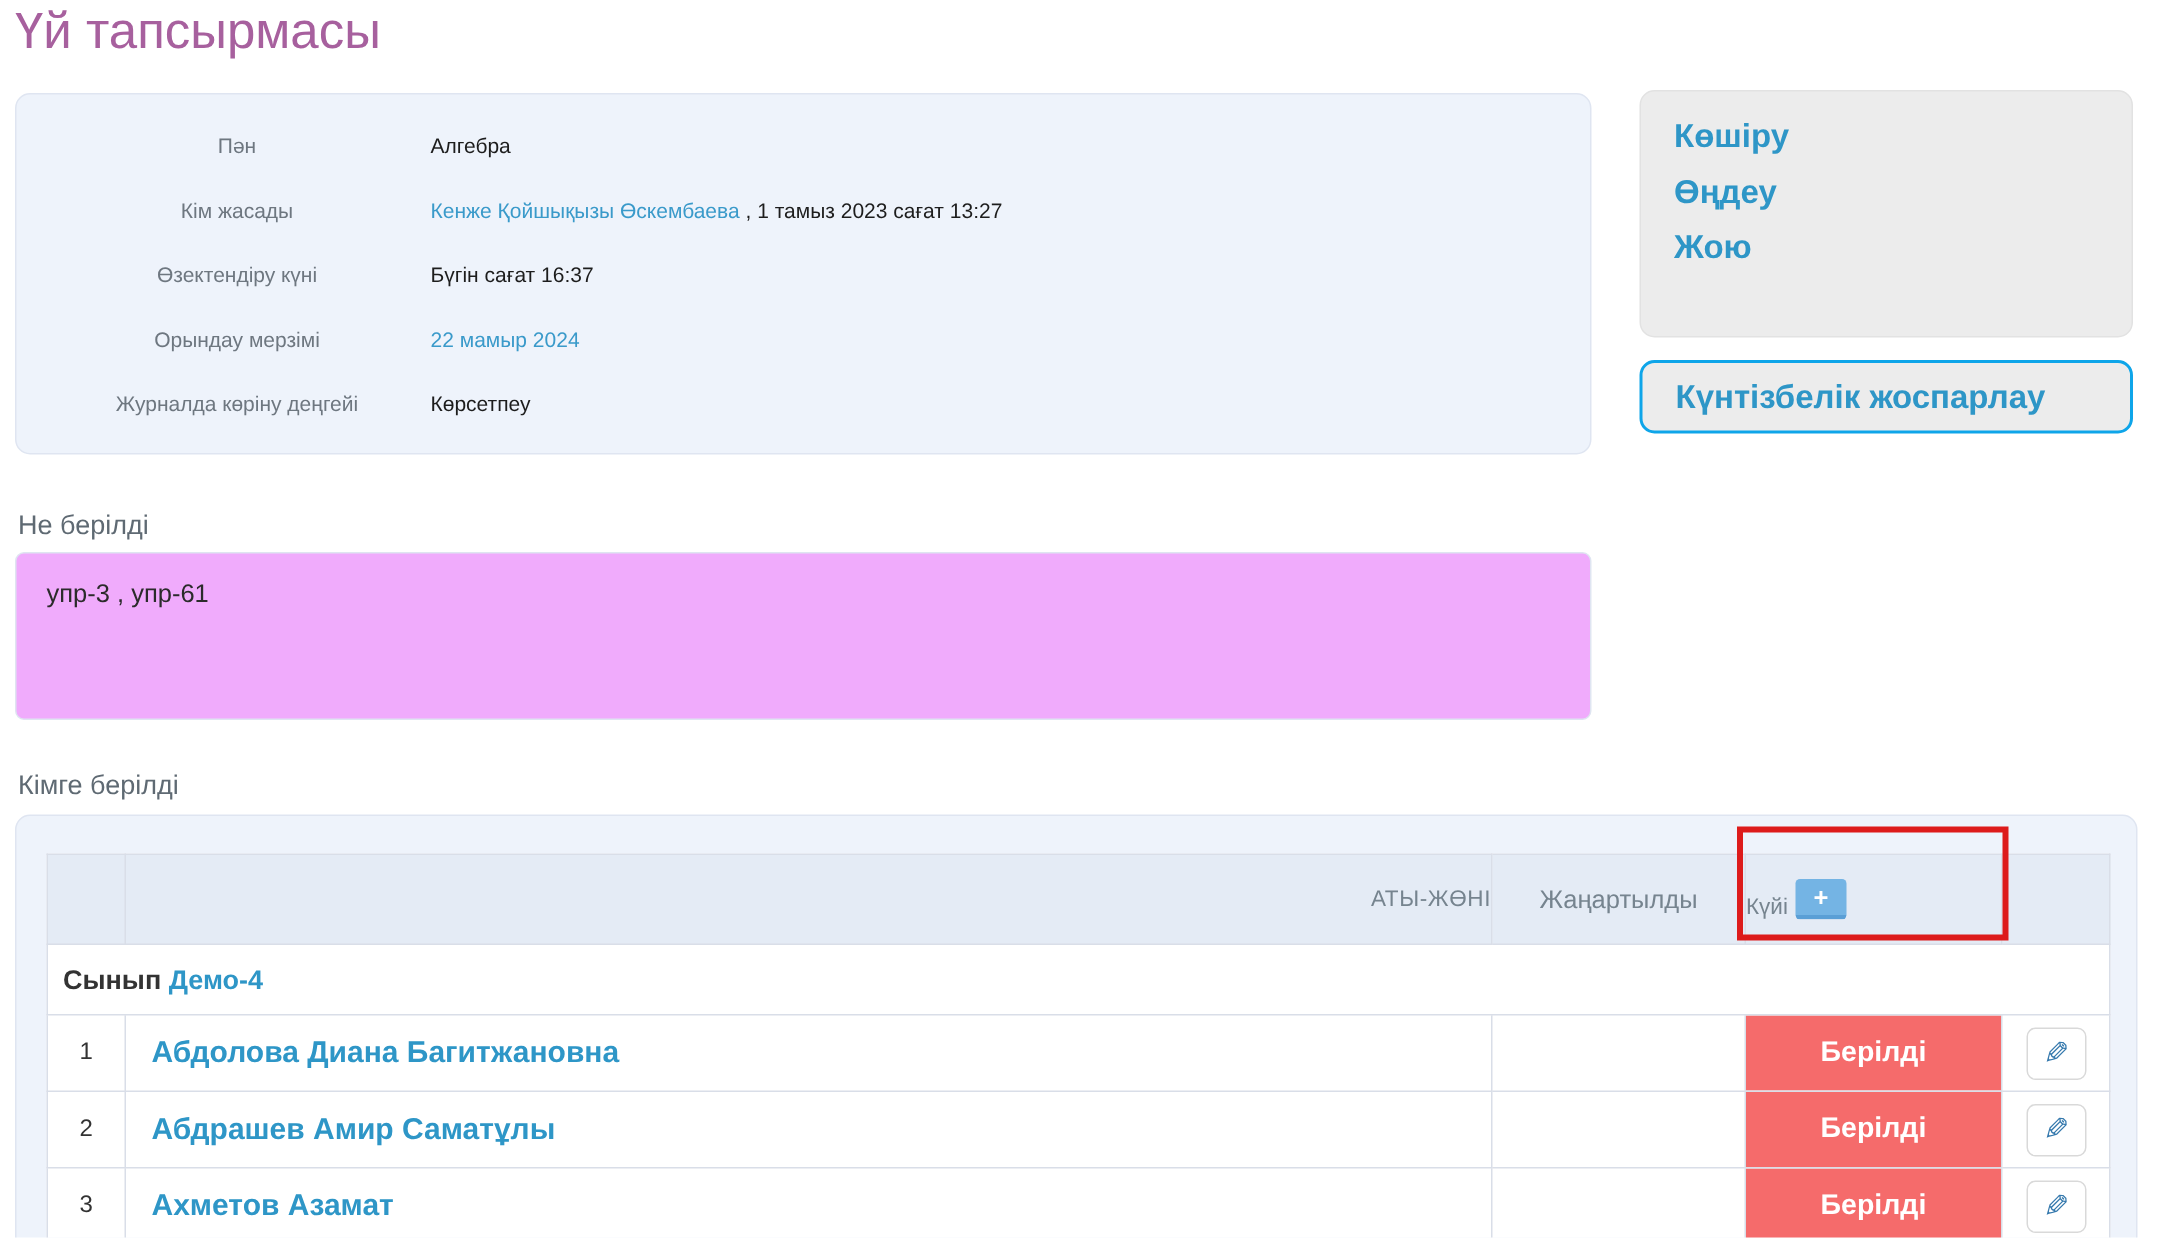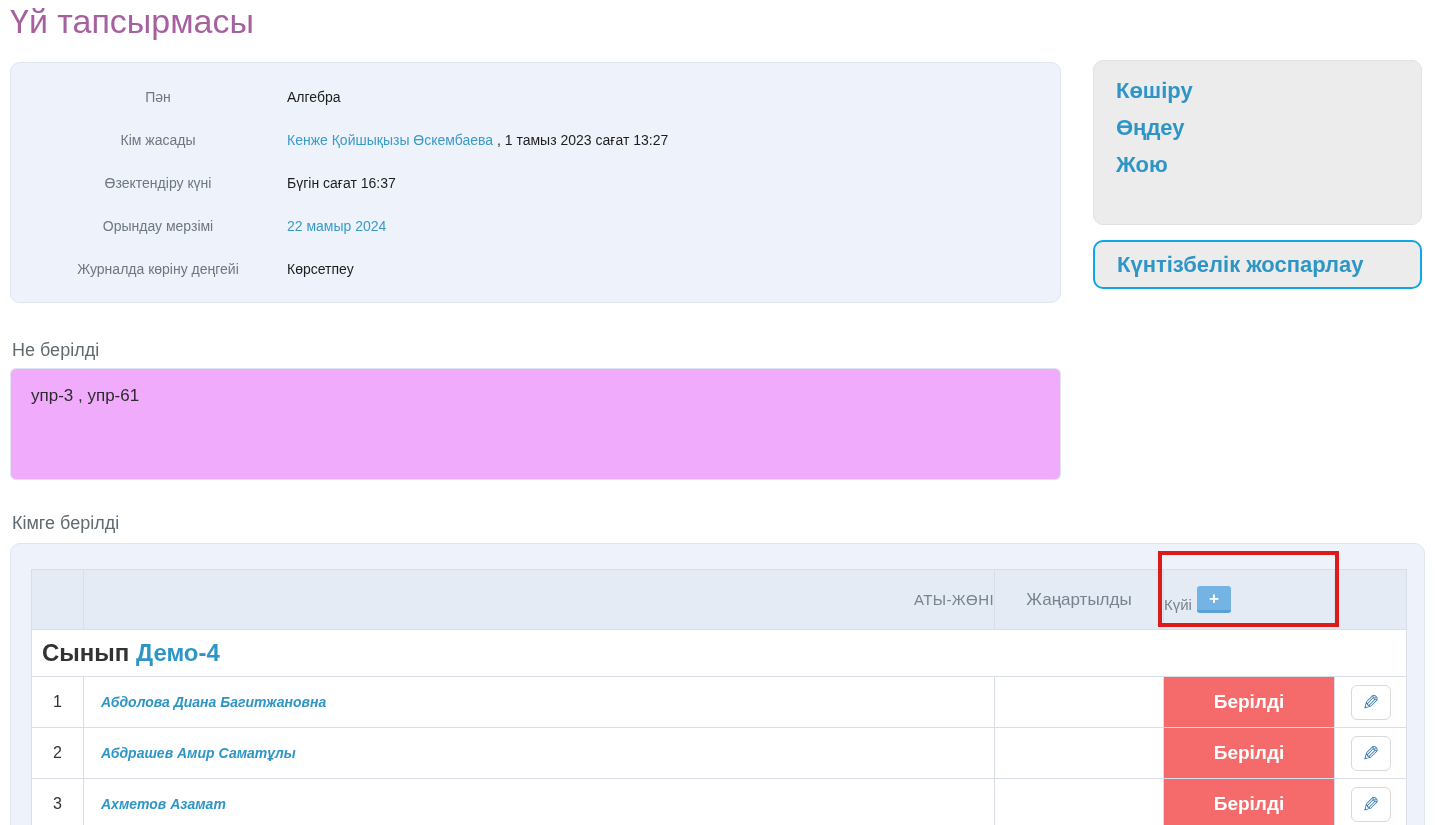--- a/index.html
+++ b/index.html
@@ -65,24 +65,24 @@
   .col-status  { width:171px; }
   .col-edit { width:72px; }
   th.h-name { font-size:15px; letter-spacing:.4px; }
   th.h-updated { font-size:17px; }
   .status-head { display:flex; flex-direction:row; align-items:flex-end; gap:5px; font-size:15px; }
   .add-btn {
     width:34px; height:27px; background:#74b4e4; border:none;
     border-bottom:3px solid #5a9fd6; border-radius:3px;
     color:#fff; font-size:17px; font-weight:bold; line-height:1; cursor:pointer;
   }
-  tr.group-row td { height:47px; padding-left:10px; font-size:24px; font-weight:bold; color:#333;margin-top:12px; }
+  tr.group-row td { height:47px; padding-left:10px; font-size:18px; font-weight:bold; color:#333;margin-top:12px; }
   tr.student-row td { height:50px; }
   td.cell-num { text-align:center; font-size:16px; color:#333; }
-  td.cell-name { padding-left:17px; font-size:14px; font-weight:bold;font-style:italic; }
+  td.cell-name { padding-left:17px; font-size:20px; font-weight:bold; }
   td.cell-status, td.cell-edit { padding:0; }
   .status-btn {
     display:block; width:100%; height:50px; background:#f56b6b; border:none;
     color:#fff; font-weight:bold; font-size:19px; cursor:pointer;
     font-family:"Liberation Sans","DejaVu Sans",sans-serif;
   }
   td.cell-edit { text-align:center; vertical-align:middle; }
   .edit-btn {
     width:40px; height:35px; background:#fff; border:1px solid #d9d9d9; border-radius:6px;
     display:inline-flex; align-items:center; justify-content:center; cursor:pointer;

